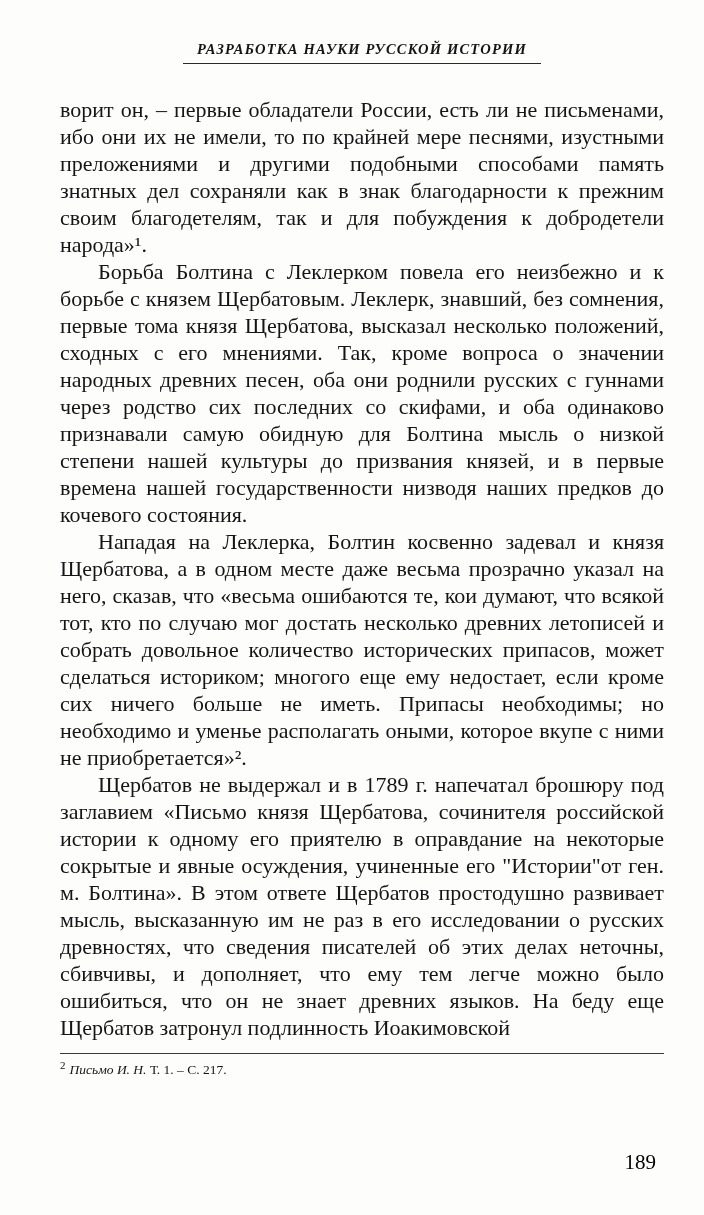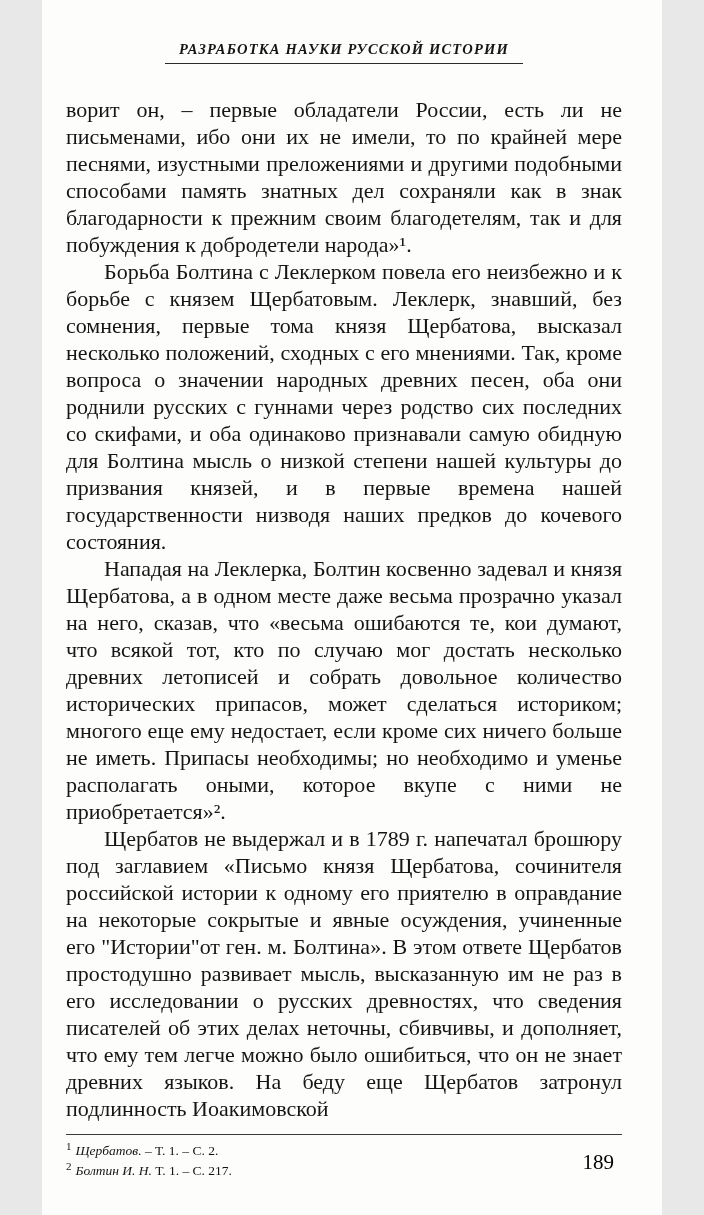--- a/index.html
+++ b/index.html
@@ -2,26 +2,26 @@
 <html><head>
 <meta charset="utf-8">
 <style>
   html, body {
     margin: 0;
     padding: 0;
     background: #e8e8e8;
   }
   .page {
     position: relative;
-    width: 620px;
+    width: 704px;
     height: 1215px;
     margin: 0 auto;
     background: #fdfdfc;
     box-sizing: border-box;
-    padding: 40px 40px 0 24px;
+    padding: 40px 40px 0 60px;
     font-family: "Liberation Serif", serif;
     color: #151515;
     overflow: hidden;
   }
   .running-head {
     text-align: center;
     margin-bottom: 32px;
   }
   .head-text {
     display: inline-block;
@@ -88,22 +88,19 @@
   <div class="body-text">
     <p class="para">ворит он, – первые обладатели России, есть ли не письменами, ибо они их не имели, то по крайней мере песнями, изустными преложениями и другими подобными способами память знатных дел сохраняли как в знак благодарности к прежним своим благодетелям, так и для побуждения к добродетели народа»¹.</p>
     <p class="para indent">Борьба Болтина с Леклерком повела его неизбежно и к борьбе с князем Щербатовым. Леклерк, знавший, без сомнения, первые тома князя Щербатова, высказал несколько положений, сходных с его мнениями. Так, кроме вопроса о значении народных древних песен, оба они роднили русских с гуннами через родство сих последних со скифами, и оба одинаково признавали самую обидную для Болтина мысль о низкой степени нашей культуры до призвания князей, и в первые времена нашей государственности низводя наших предков до кочевого состояния.</p>
     <p class="para indent">Нападая на Леклерка, Болтин косвенно задевал и князя Щербатова, а в одном месте даже весьма прозрачно указал на него, сказав, что «весьма ошибаются те, кои думают, что всякой тот, кто по случаю мог достать несколько древних летописей и собрать довольное количество исторических припасов, может сделаться историком; многого еще ему недостает, если кроме сих ничего больше не иметь. Припасы необходимы; но необходимо и уменье располагать оными, которое вкупе с ними не приобретается»².</p>
     <p class="para indent">Щербатов не выдержал и в 1789 г. напечатал брошюру под заглавием «Письмо князя Щербатова, сочинителя российской истории к одному его приятелю в оправдание на некоторые сокрытые и явные осуждения, учиненные его "Истории"от ген. м. Болтина». В этом ответе Щербатов простодушно развивает мысль, высказанную им не раз в его исследовании о русских древностях, что сведения писателей об этих делах неточны, сбивчивы, и дополняет, что ему тем легче можно было ошибиться, что он не знает древних языков. На беду еще Щербатов затронул подлинность Иоакимовской</p>
   </div>
 
   <div class="footnotes">
     <hr class="footnote-rule">
     <p class="footnote">
-      <span class="fn-marker">1</span><span class="fn-author">Щербатов.</span><span class="fn-rest"> – Т. 1. – С. 2.</span>
-    </p>
-    <p class="footnote">
-      <span class="fn-marker">2</span><span class="fn-author">Болтин И. Н.</span><span class="fn-rest"> Т. 1. – С. 217.</span>
+      <span class="fn-marker">2</span><span class="fn-author">Письмо И. Н.</span><span class="fn-rest"> Т. 1. – С. 217.</span>
     </p>
   </div>
 
   <div class="page-number">189</div>
 
 </div>
 
 </body></html>

